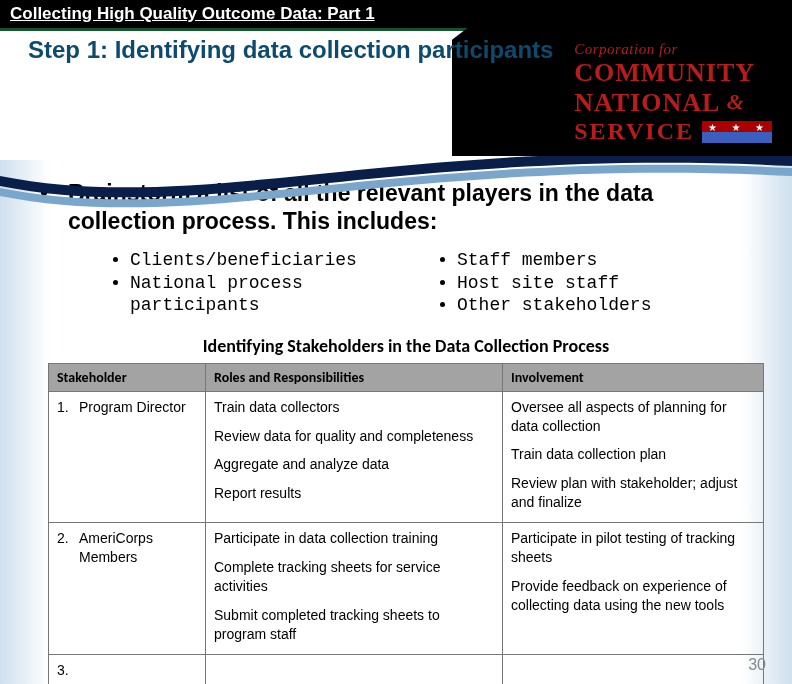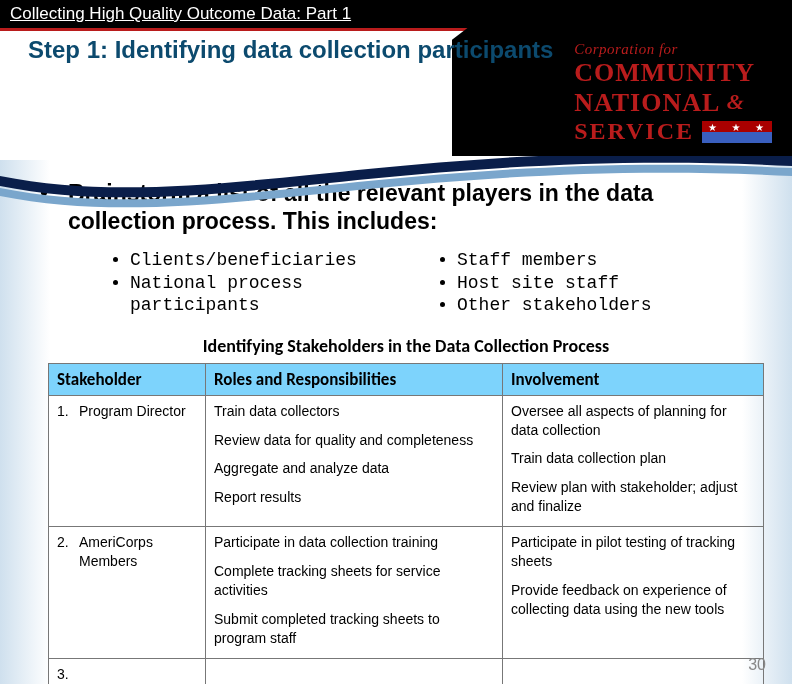--- a/index.html
+++ b/index.html
@@ -8,24 +8,24 @@
     width: 792px;
     height: 684px;
     font-family: Arial, Helvetica, sans-serif;
     background: #fff;
     overflow: hidden;
     position: relative;
   }
   .topbar {
     background: #000;
     color: #fff;
-    font-weight: normal;
+    font-weight: bold;
     font-size: 17px;
     padding: 4px 10px 4px 10px;
-    border-bottom: 3px solid #b91c1c;
+    border-bottom: 3px solid #14532d;
     text-decoration: underline;
   }
   .header-wrap {
     position: relative;
     height: 170px;
   }
   .title {
     position: absolute;
     top: 6px;
     left: 28px;
@@ -128,22 +128,22 @@
     width: 100%;
     font-family: "Comic Sans MS", cursive, sans-serif;
     font-size: 14px;
   }
   th {
     font-family: Calibri, Arial, sans-serif;
     font-weight: bold;
     text-align: left;
     padding: 5px 8px;
     border: 1px solid #777;
-    background: #7dd3fc;
-    font-size: 17px;
+    background: #a3a3a3;
+    font-size: 14px;
   }
   td {
     border: 1px solid #777;
     vertical-align: top;
     padding: 6px 8px 10px 8px;
     line-height: 1.35;
   }
   td .num { display: table-cell; width: 22px; vertical-align: top; }
   td .txt { display: table-cell; }
   td p { margin: 0 0 10px 0; }

